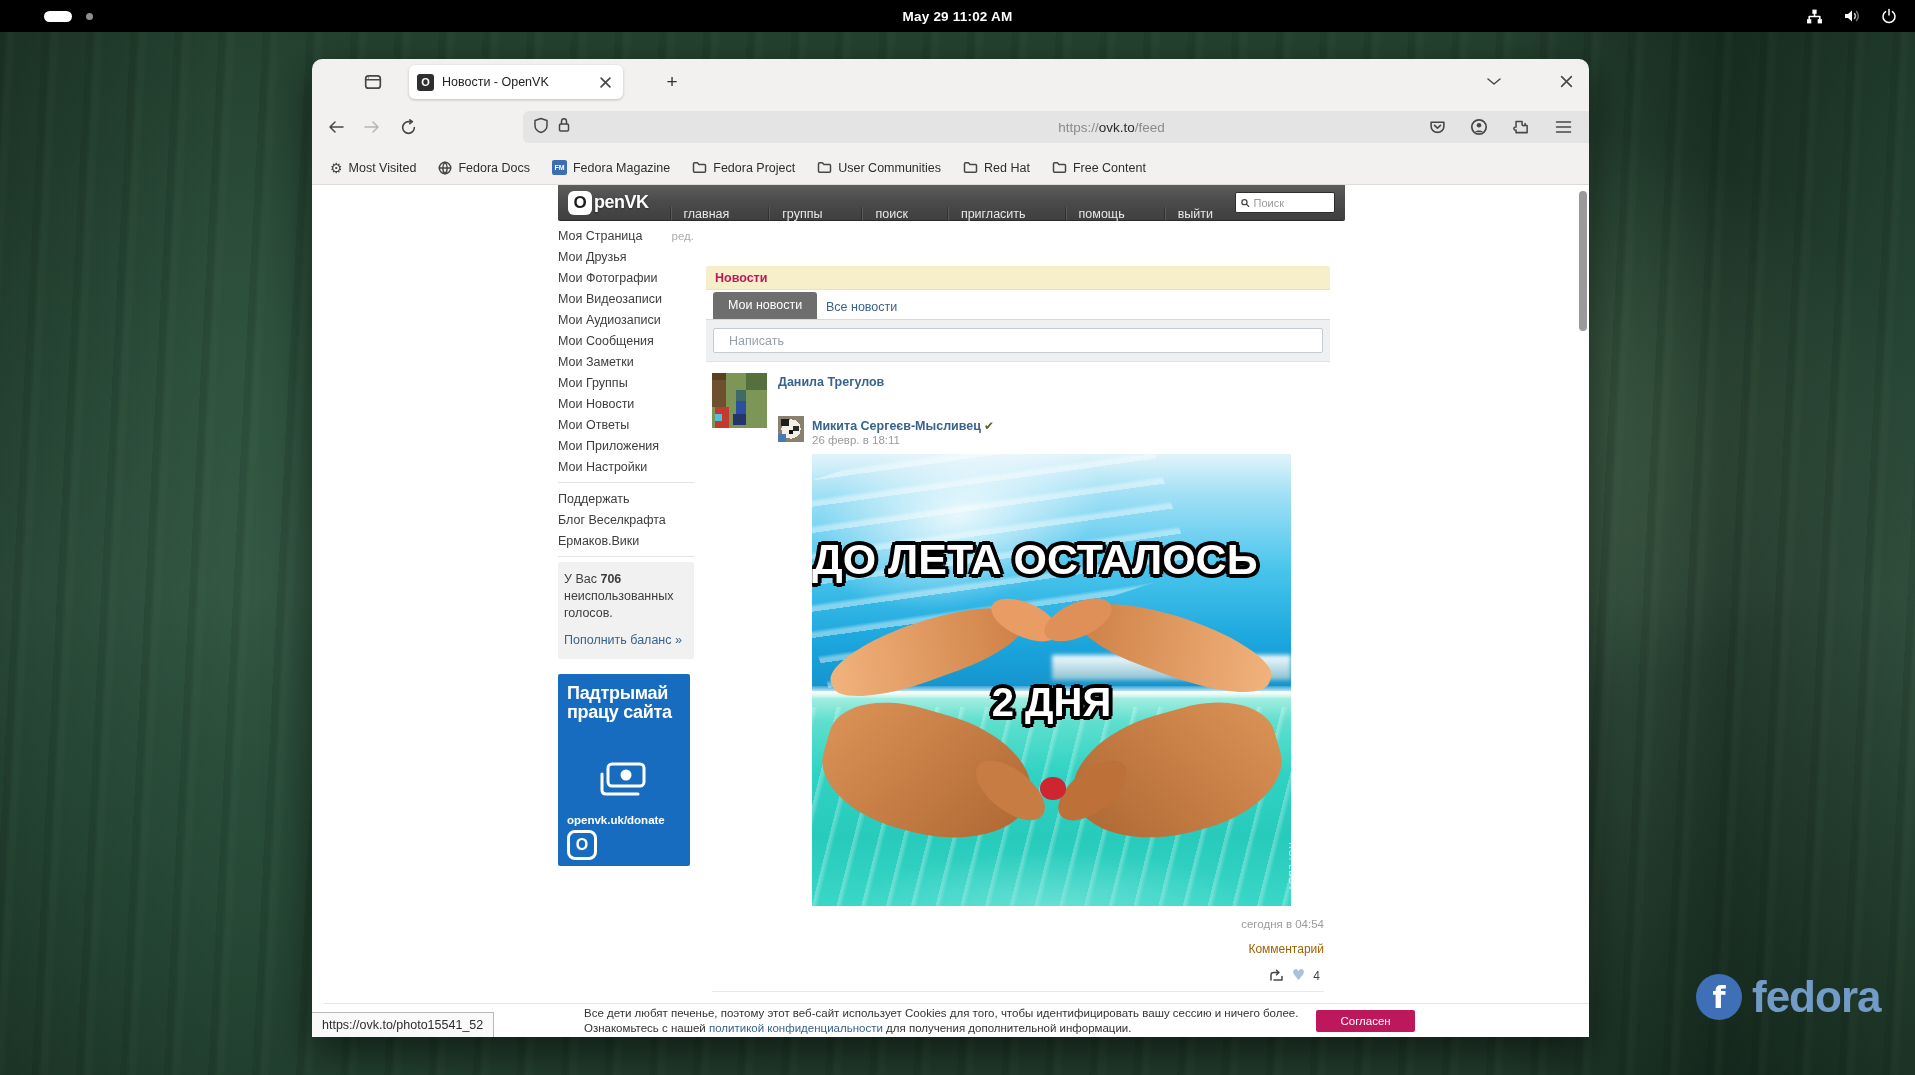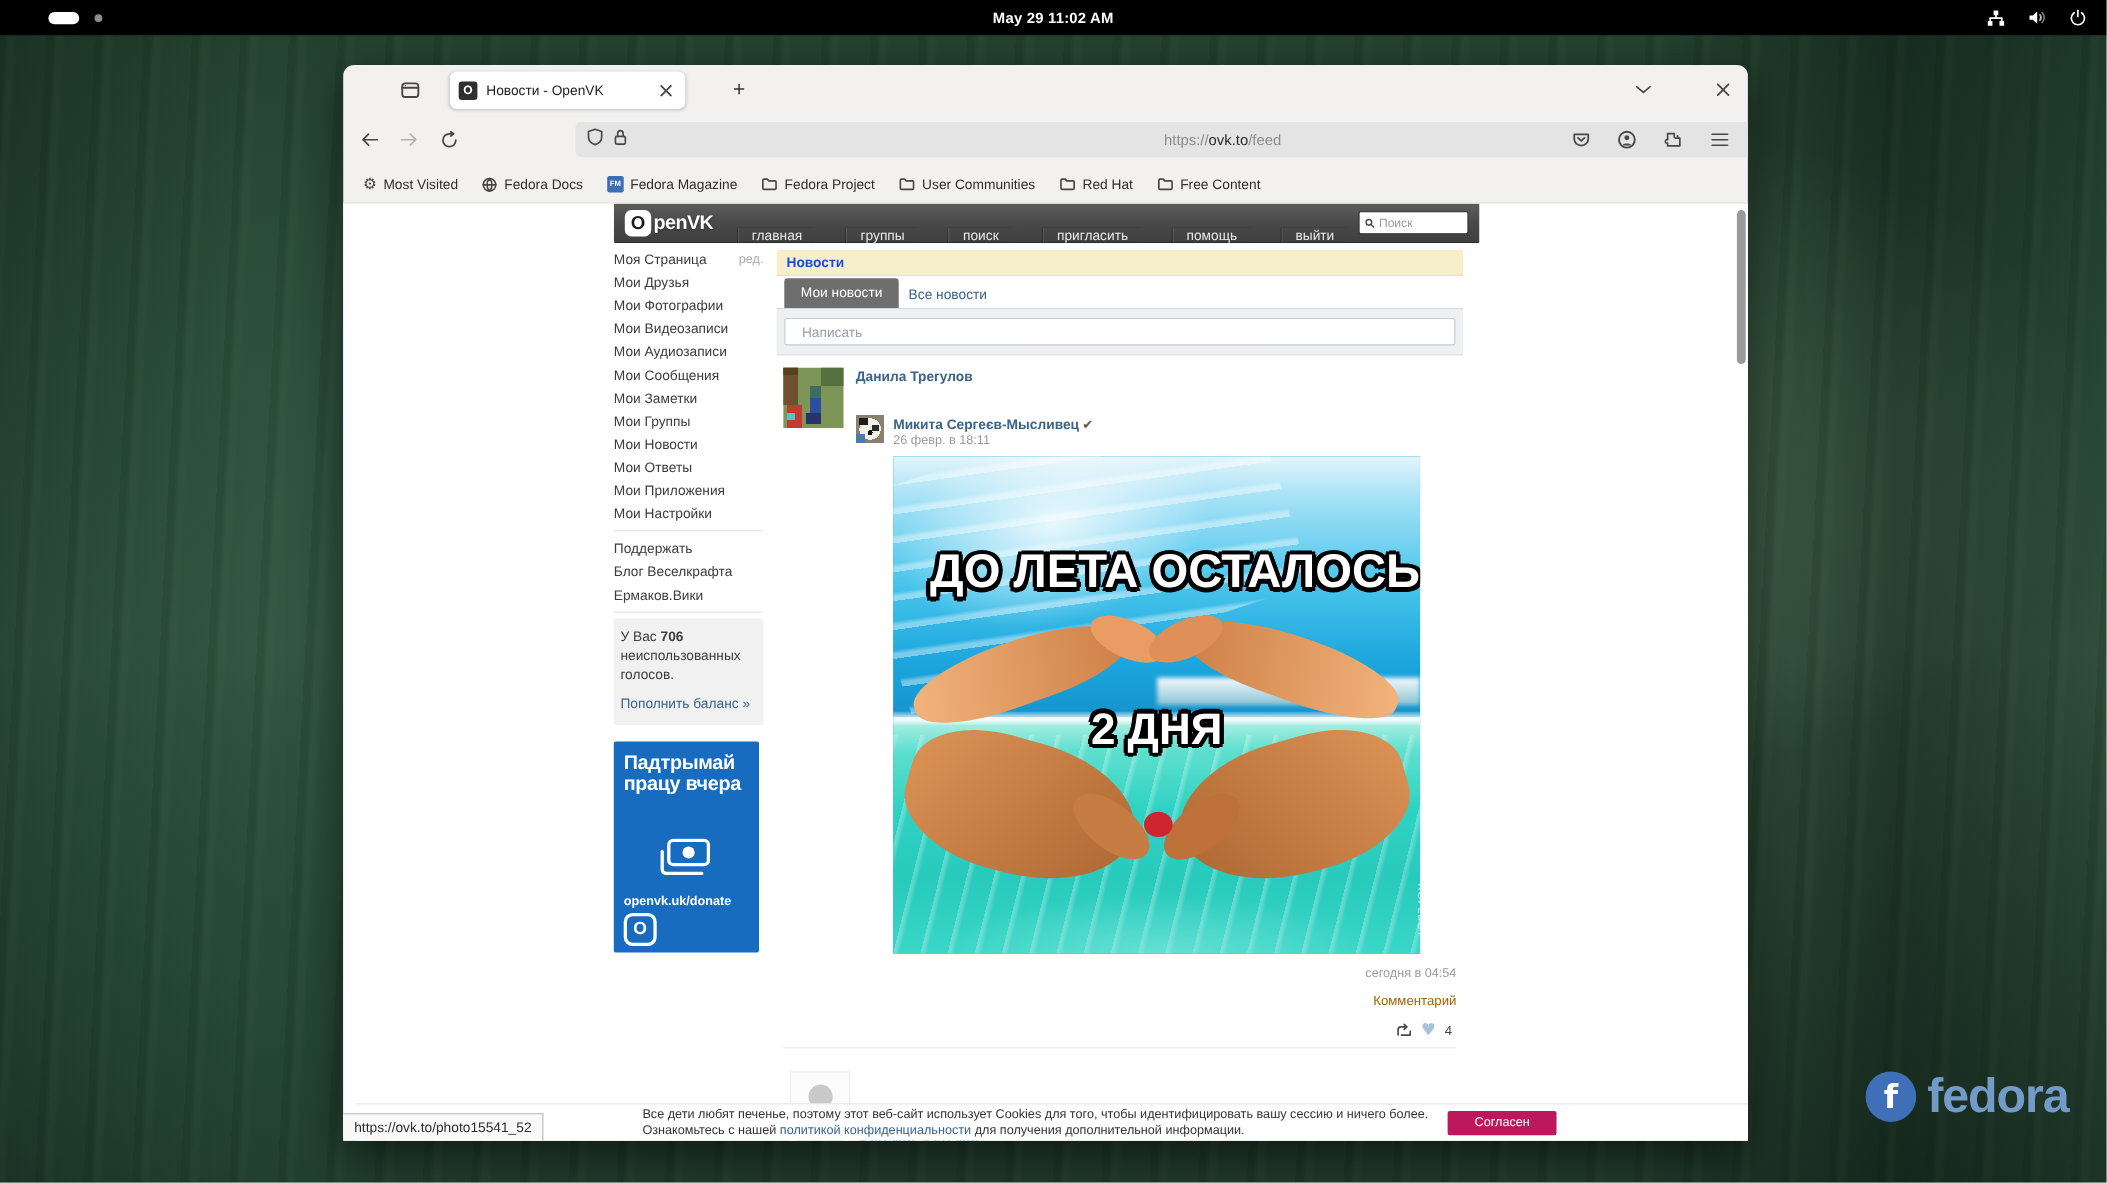--- a/index.html
+++ b/index.html
@@ -90,21 +90,21 @@
   .ad-banner { margin-top:15px; width:132px; height:192px; background:#176cc0; border-radius:2px; position:relative;
     color:#fff; padding:10px 9px; }
   .ad-title { font-size:18px; font-weight:bold; line-height:1.07; letter-spacing:-.3px; }
   .ad-cash { position:absolute; left:42px; top:88px; }
   .ad-url { position:absolute; left:9px; top:140px; font-size:11.5px; font-weight:bold; }
   .ad-logo { position:absolute; left:9px; top:156px; width:30px; height:30px; border:3px solid #fff; border-radius:8px;
     display:flex; align-items:center; justify-content:center; color:#fff; font-weight:bold; font-size:16px; }
 
   .main { position:absolute; left:394px; top:42px; width:624px; z-index:2; }
   .feed-head { height:24px; line-height:24px; background:#f6efc9; border-bottom:1px solid #eee3ad; padding-left:9px;
-    font-weight:bold; font-size:12.5px; color:#1d4ed8; border-radius:2px 2px 0 0; }
+    font-weight:bold; font-size:12.5px; color:#be185d; border-radius:2px 2px 0 0;margin-top:39px; }
   .feed-tabs { height:30px; border-bottom:1px solid #d9d9d9; position:relative; }
   .ftab-my { position:absolute; left:7px; bottom:0; height:27px; line-height:27px; padding:0 15px; background:#6e6e6e;
     color:#fff; font-size:12.5px; border-radius:3px 3px 0 0; text-decoration:none; }
   .ftab-all { position:absolute; left:120px; bottom:5px; color:#38638c; font-size:12.5px; text-decoration:none; }
   .compose { background:#eef0f2; border-bottom:1px solid #e0e2e4; padding:8px 7px; }
   .compose input { width:100%; height:25px; border:1px solid #c4cbd2; border-radius:2px; font-size:12.5px; padding:0 15px;
     color:#333; outline:none; font-family:"Liberation Sans",sans-serif; }
   .compose input::placeholder { color:#98a0a8; }
 
   .post { position:relative; padding:10px 6px 8px; }
@@ -148,21 +148,21 @@
     background:linear-gradient(260deg,#f2b47d,#cd7f45); }
   .finger-l { top:33%; left:37%; width:15%; height:7.5%; transform:rotate(24deg); border-radius:50%; background:#e99c64; }
   .finger-r { top:33%; right:37%; width:15%; height:7.5%; transform:rotate(-24deg); border-radius:50%; background:#de9058; }
   .hand-l { top:57%; left:2%; width:44%; height:27%; transform:rotate(16deg); border-radius:46% 56% 62% 50%;
     background:linear-gradient(120deg,#dd9458,#ad6631); }
   .hand-r { top:57%; right:2%; width:44%; height:27%; transform:rotate(-16deg); border-radius:56% 46% 50% 62%;
     background:linear-gradient(240deg,#dd9458,#ad6631); }
   .thumb-l { top:70%; left:33%; width:17%; height:9%; transform:rotate(38deg); border-radius:50%; background:#c77c44; }
   .thumb-r { top:70%; right:33%; width:17%; height:9%; transform:rotate(-38deg); border-radius:50%; background:#bd7038; }
   .m-nail { top:71.5%; left:47.5%; width:5.5%; height:5%; border-radius:50%; background:#ce2530; }
-  .meme-t1 { left:0; right:0; top:18%; text-align:right; color:#fff; font-weight:bold; font-size:43px; letter-spacing:0px;
+  .meme-t1 { left:0; right:0; top:18%; text-align:left; color:#fff; font-weight:bold; font-size:43px; letter-spacing:0px;
     text-shadow:-3px -3px 0 #000,3px -3px 0 #000,-3px 3px 0 #000,3px 3px 0 #000,0 -4px 0 #000,0 4px 0 #000,-4px 0 0 #000,4px 0 0 #000; }
   .meme-t2 { left:0; right:0; top:50%; text-align:center; color:#fff; font-weight:bold; font-size:40px;
     text-shadow:-3px -3px 0 #000,3px -3px 0 #000,-3px 3px 0 #000,3px 3px 0 #000,0 -4px 0 #000,0 4px 0 #000,-4px 0 0 #000,4px 0 0 #000; }
   .meme-wm { right:-26px; bottom:34px; transform:rotate(90deg); color:rgba(255,255,255,.75); font-size:9px; letter-spacing:1px; }
 
   
   .av-sil { background:#fbfbfb; border:1px solid #ececec; position:relative; }
   .av-sil:before { content:""; position:absolute; left:50%; top:11px; width:22px; height:22px; margin-left:-11px;
     border-radius:50%; background:#c9c9c9; }
   .av-sil:after { content:""; position:absolute; left:50%; bottom:-6px; width:42px; height:26px; margin-left:-21px;
@@ -435,21 +435,21 @@
           <a class="sb-link" href="#">Ермаков.Вики</a>
         </div>
       <div class="sb-div"></div>
       <div class="votes-box">
         <span>У Вас</span>
         <b>706</b>
         <span>неиспользованных голосов.</span>
         <a class="votes-link" href="#">Пополнить баланс »</a>
       </div>
       <div class="ad-banner">
-        <div class="ad-title">Падтрымай працу вчера</div>
+        <div class="ad-title">Падтрымай працу сайта</div>
         <div class="ad-cash">
           <svg width="46" height="36" viewBox="0 0 46 36" fill="none" stroke="#fff" stroke-width="3">
               <rect x="8" y="2" width="36" height="22" rx="4"></rect>
               <path d="M2 12 V28 Q2 32 6 32 H38" stroke-linecap="round"></path>
               <circle cx="26" cy="13" r="5.5" fill="#fff" stroke="none"></circle>
             </svg>
         </div>
         <div class="ad-url">openvk.uk/donate</div>
         <div class="ad-logo">O</div>
       </div>

